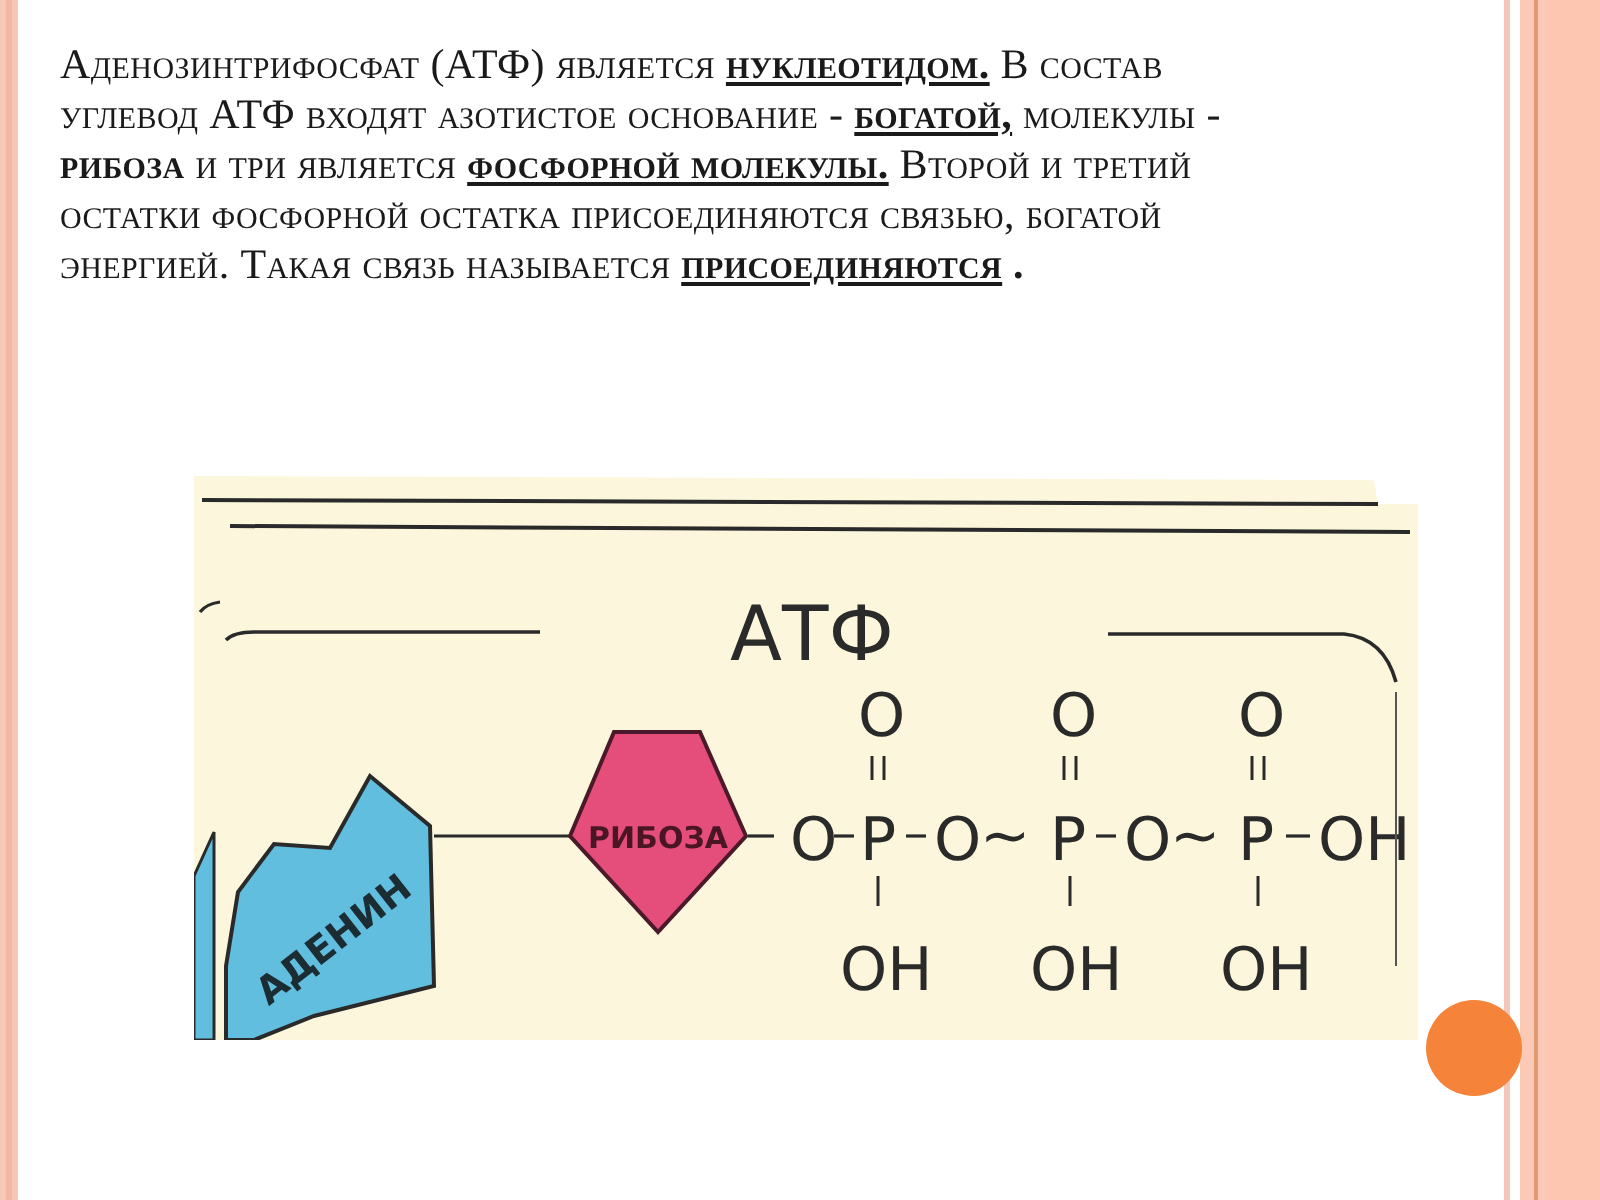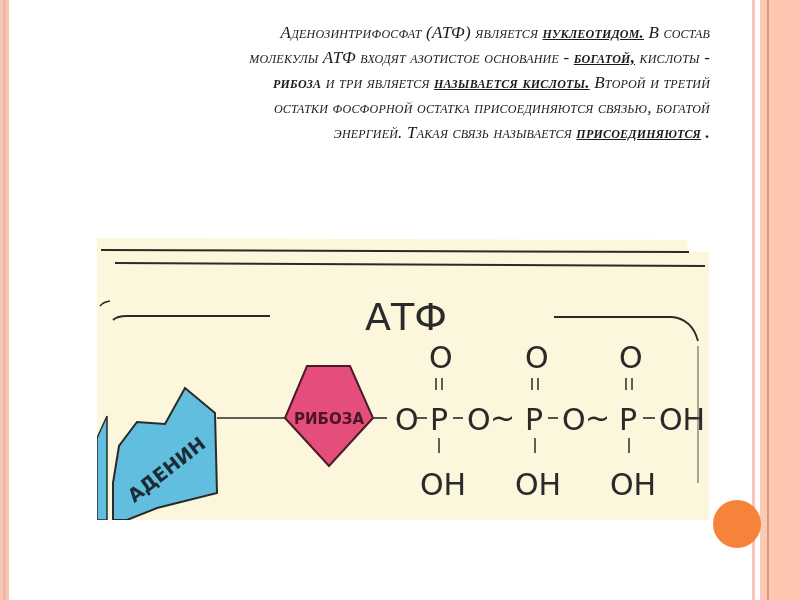--- a/index.html
+++ b/index.html
@@ -21,21 +21,21 @@
     .right-deco { position: absolute; right: 0; top: 0; width: 48px; height: 600px; }
     .right-deco .s { position: absolute; top: 0; height: 600px; }
     .s1 { left: 0; width: 3px; background: #f3c7bb; }
     .s2 { left: 8px; width: 40px; background: #fcc9b6; }
     .s3 { left: 15px; width: 2px; background: #df9a6f; }
     .s4 { left: 22px; width: 26px; background: #fdc6b1; }
 
     
     .slide-text {
       position: absolute; left: 30px; top: 20px; width: 680px;
-      text-align: right; font-style: italic; font-size: 17px;
+      text-align: left; font-size: 21px;
       line-height: 25px; color: #1a1a1a; font-variant: small-caps;
       letter-spacing: 0.2px;
     }
     .slide-text .kw {
       font-weight: bold; text-decoration: underline; font-variant: small-caps;
     }
     .slide-text .b { font-weight: bold; }
 
     
     .diagram {
@@ -55,24 +55,24 @@
   <div class="s s2"></div>
   <div class="s s4"></div>
   <div class="s s3"></div>
 </div>
 
 <div class="slide-text">
   <div>
     <span>Аденозинтрифосфат (АТФ) является </span><span class="kw">нуклеотидом.</span><span> В состав</span>
   </div>
   <div>
-    <span>молекулы АТФ входят азотистое основание - </span><span class="kw">богатой,</span><span> кислоты -</span>
+    <span>углевод АТФ входят азотистое основание - </span><span class="kw">богатой,</span><span> молекулы -</span>
   </div>
   <div>
-    <span class="b">рибоза</span><span> и три является </span><span class="kw">называется кислоты.</span><span> Второй и третий</span>
+    <span class="b">рибоза</span><span> и три является </span><span class="kw">фосфорной молекулы.</span><span> Второй и третий</span>
   </div>
   <div>остатки фосфорной остатка присоединяются связью, богатой</div>
   <div>
     <span>энергией. Такая связь называется  </span><span class="kw">присоединяются</span><span class="b"> .</span>
   </div>
 </div>
 
 <svg class="diagram" viewBox="0 0 612 282" xmlns="http://www.w3.org/2000/svg">
 
   <polygon points="0,0 590,2 592,14 612,14 612,282 0,282" fill="#fcf7dc"></polygon>

